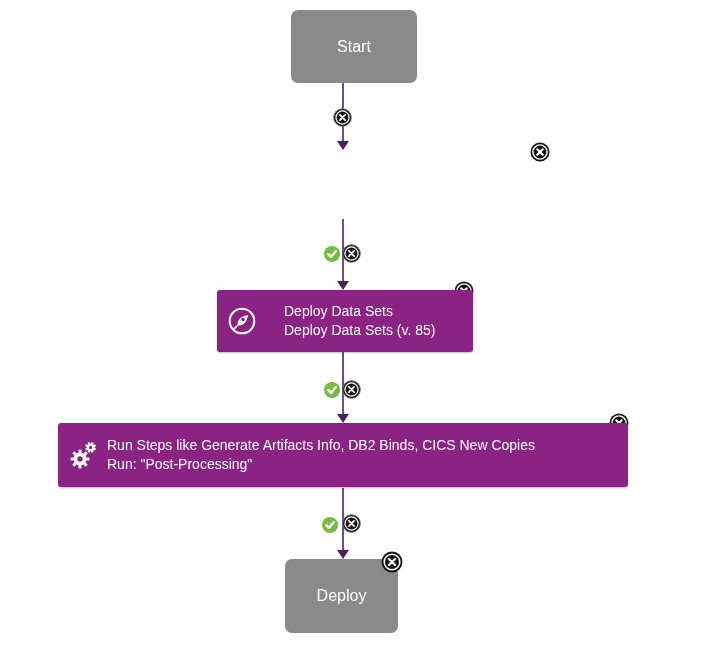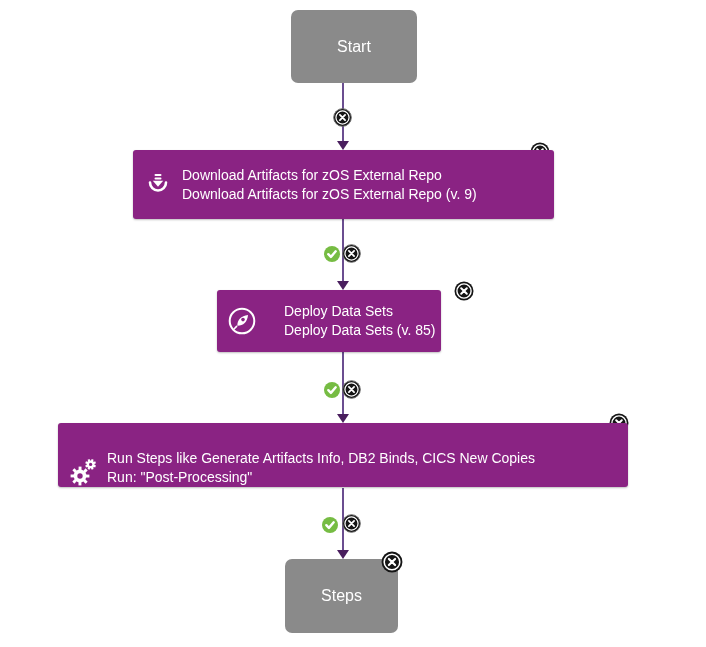--- a/index.html
+++ b/index.html
@@ -118,34 +118,20 @@
       </svg>
     </button>
     <button class="tool-btn">
       <svg width="20" height="20" viewBox="0 0 20 20">
         <circle cx="10" cy="10" r="9.5" fill="#151515"></circle>
         <circle cx="10" cy="10" r="7.1" fill="none" stroke="#ffffff" stroke-width="1.4"></circle>
         <path d="M7.2 7.2 L12.8 12.8 M12.8 7.2 L7.2 12.8" stroke="#ffffff" stroke-width="2" stroke-linecap="round"></path>
       </svg>
     </button>
   </div>
-  <div class="node step" style="left:133px;top:150px;width:421px;height:69px;">
-    <span class="node-icon">
-      <svg width="30" height="30" viewBox="0 0 30 30">
-        <rect x="11.5" y="4" width="7" height="2" rx="1" fill="#ffffff"></rect>
-        <rect x="11.5" y="7.4" width="7" height="2" rx="1" fill="#ffffff"></rect>
-        <polygon points="9.8,10.8 20.2,10.8 15,16.8" fill="#ffffff"></polygon>
-        <path d="M7 12.5 a8 8 0 0 0 16 0" fill="none" stroke="#ffffff" stroke-width="2.6" stroke-linecap="round"></path>
-      </svg>
-    </span>
-    <span class="txt">
-      <div>Download Artifacts for zOS External Repo</div>
-      <div>Download Artifacts for zOS External Repo (v. 9)</div>
-    </span>
-  </div>
 
   <div class="tools" style="left:412px;top:281px;">
     <button class="tool-btn">
       <svg width="17" height="17" viewBox="0 0 18 18">
         <rect x="6.5" y="2.5" width="8.6" height="8.6" rx="1" fill="none" stroke="#ffffff" stroke-width="1.7"></rect>
         <rect x="2.6" y="6.6" width="8.6" height="8.6" rx="1" fill="#ffffff" stroke="#ffffff" stroke-width="1.2"></rect>
       </svg>
     </button>
     <button class="tool-btn">
       <svg width="17" height="17" viewBox="0 0 18 18">
@@ -153,21 +139,21 @@
       </svg>
     </button>
     <button class="tool-btn">
       <svg width="20" height="20" viewBox="0 0 20 20">
         <circle cx="10" cy="10" r="9.5" fill="#151515"></circle>
         <circle cx="10" cy="10" r="7.1" fill="none" stroke="#ffffff" stroke-width="1.4"></circle>
         <path d="M7.2 7.2 L12.8 12.8 M12.8 7.2 L7.2 12.8" stroke="#ffffff" stroke-width="2" stroke-linecap="round"></path>
       </svg>
     </button>
   </div>
-  <div class="node step" style="left:217px;top:290px;width:224px;height:62px;gap:27px;">
+  <div class="node step" style="left:217px;top:290px;width:256px;height:62px;gap:27px;">
     <span class="node-icon">
       <svg width="30" height="30" viewBox="0 0 30 30">
         <circle cx="15" cy="15" r="12.3" fill="none" stroke="#ffffff" stroke-width="2"></circle>
         <path d="M10.3 19.7 C10.2 14, 14 9.9, 21 9 C20.4 16, 16.2 19.8, 10.3 19.7 Z" fill="#ffffff"></path>
         <circle cx="16" cy="13.6" r="1.8" fill="#8a2383"></circle>
         <path d="M9.6 20.4 l-2.3 2.3" stroke="#ffffff" stroke-width="1.6" stroke-linecap="round"></path>
       </svg>
     </span>
     <span class="txt">
       <div>Deploy Data Sets</div>
@@ -188,21 +174,21 @@
       </svg>
     </button>
     <button class="tool-btn">
       <svg width="20" height="20" viewBox="0 0 20 20">
         <circle cx="10" cy="10" r="9.5" fill="#151515"></circle>
         <circle cx="10" cy="10" r="7.1" fill="none" stroke="#ffffff" stroke-width="1.4"></circle>
         <path d="M7.2 7.2 L12.8 12.8 M12.8 7.2 L7.2 12.8" stroke="#ffffff" stroke-width="2" stroke-linecap="round"></path>
       </svg>
     </button>
   </div>
-  <div class="node step" style="left:58px;top:423px;width:570px;height:64px;align-items:flex-end;">
+  <div class="node step" style="left:58px;top:423px;width:570px;height:64px;">
     <span class="node-icon">
       <svg width="30" height="30" viewBox="0 0 30 30">
         <g fill="#ffffff">
           <rect x="10.6" y="9.6" width="2.9" height="3.6" transform="rotate(0 12 19)"></rect>
           <rect x="10.6" y="9.6" width="2.9" height="3.6" transform="rotate(45 12 19)"></rect>
           <rect x="10.6" y="9.6" width="2.9" height="3.6" transform="rotate(90 12 19)"></rect>
           <rect x="10.6" y="9.6" width="2.9" height="3.6" transform="rotate(135 12 19)"></rect>
           <rect x="10.6" y="9.6" width="2.9" height="3.6" transform="rotate(180 12 19)"></rect>
           <rect x="10.6" y="9.6" width="2.9" height="3.6" transform="rotate(225 12 19)"></rect>
           <rect x="10.6" y="9.6" width="2.9" height="3.6" transform="rotate(270 12 19)"></rect>
@@ -224,21 +210,21 @@
         <circle cx="22.6" cy="7.4" r="1.6" fill="#8a2383"></circle>
       </svg>
     </span>
     <span class="txt">
       <div>Run Steps like Generate Artifacts Info, DB2 Binds, CICS New Copies</div>
       <div>Run: "Post-Processing"</div>
     </span>
   </div>
 
   <div class="node terminal" style="left:285px;top:559px;width:113px;height:74px;">
-    <span>Steps</span>
+    <span>Deploy</span>
   </div>
   <button class="circle-btn" style="left:381px;top:551px;">
     <svg width="22" height="22" viewBox="0 0 20 20">
       <circle cx="10" cy="10" r="9.5" fill="#151515"></circle>
       <circle cx="10" cy="10" r="7.1" fill="none" stroke="#ffffff" stroke-width="1.4"></circle>
       <path d="M7.2 7.2 L12.8 12.8 M12.8 7.2 L7.2 12.8" stroke="#ffffff" stroke-width="2" stroke-linecap="round"></path>
     </svg>
   </button>
 
 </div>

